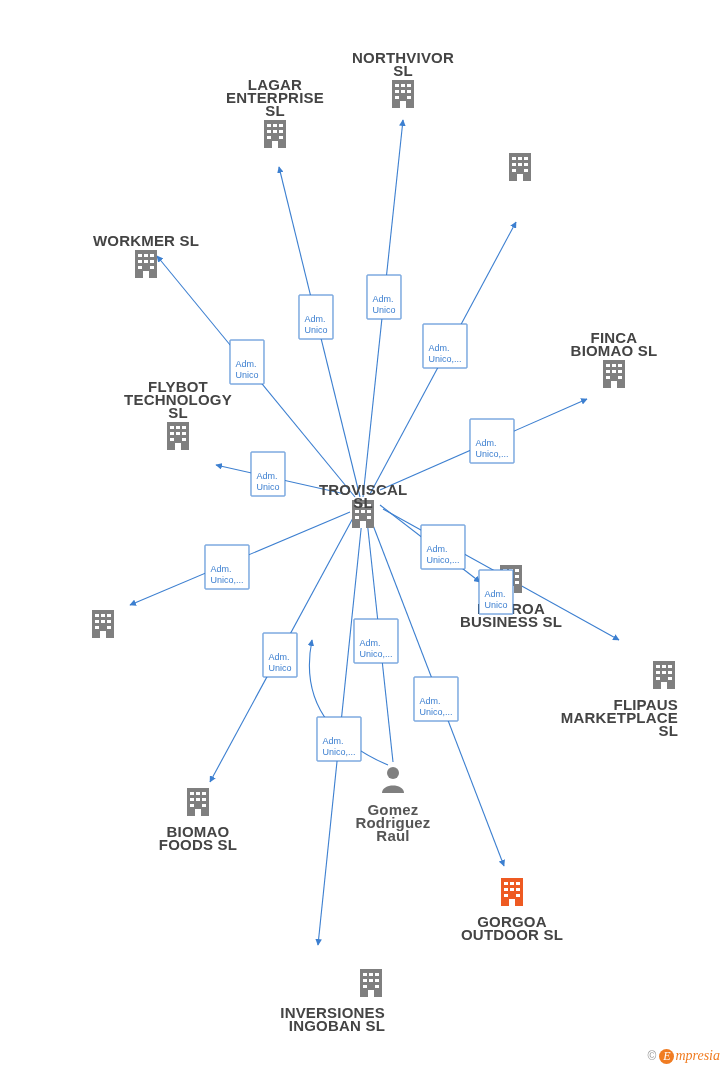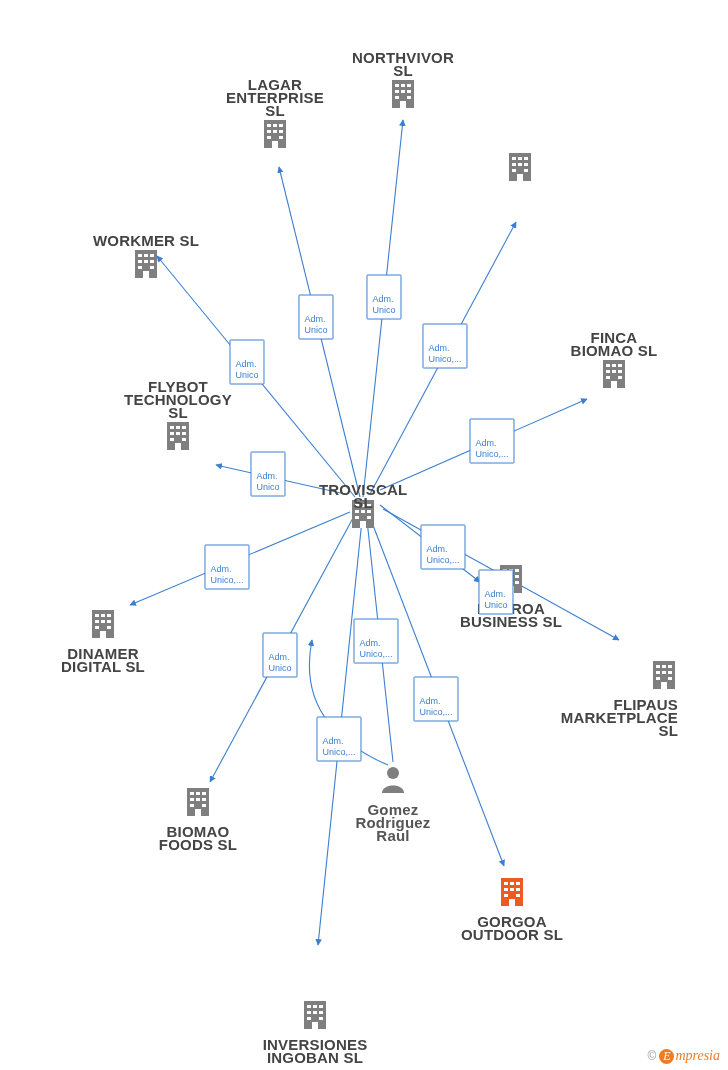--- a/index.html
+++ b/index.html
@@ -337,22 +337,20 @@
           <rect x="18" y="7" width="4" height="3"></rect>
           <rect x="6" y="13" width="4" height="3"></rect>
           <rect x="12" y="13" width="4" height="3"></rect>
           <rect x="18" y="13" width="4" height="3"></rect>
           <rect x="6" y="19" width="4" height="3"></rect>
           <rect x="18" y="19" width="4" height="3"></rect>
           <rect x="11" y="24" width="6" height="7"></rect>
         </g>
       </svg>
   </span>
-  <span class="label">DINAMER
-DIGITAL  SL</span>
 </div>
 
 <div class="node" style="left:198px; top:785px;">
   <span class="icon">
     <svg width="28" height="32" viewBox="0 0 28 32">
         <rect x="3" y="3" width="22" height="28" fill="#7f7f7f"></rect>
         <g fill="#ffffff">
           <rect x="6" y="7" width="4" height="3"></rect>
           <rect x="12" y="7" width="4" height="3"></rect>
           <rect x="18" y="7" width="4" height="3"></rect>
@@ -395,21 +393,21 @@
           <rect x="6" y="19" width="4" height="3"></rect>
           <rect x="18" y="19" width="4" height="3"></rect>
           <rect x="11" y="24" width="6" height="7"></rect>
         </g>
       </svg>
   </span>
   <span class="label">GORGOA
 OUTDOOR  SL</span>
 </div>
 
-<div class="node" style="left:315px; top:998px;">
+<div class="node" style="left:315px; top:966px;text-align:right;">
   <span class="icon">
     <svg width="28" height="32" viewBox="0 0 28 32">
         <rect x="3" y="3" width="22" height="28" fill="#7f7f7f"></rect>
         <g fill="#ffffff">
           <rect x="6" y="7" width="4" height="3"></rect>
           <rect x="12" y="7" width="4" height="3"></rect>
           <rect x="18" y="7" width="4" height="3"></rect>
           <rect x="6" y="13" width="4" height="3"></rect>
           <rect x="12" y="13" width="4" height="3"></rect>
           <rect x="18" y="13" width="4" height="3"></rect>

